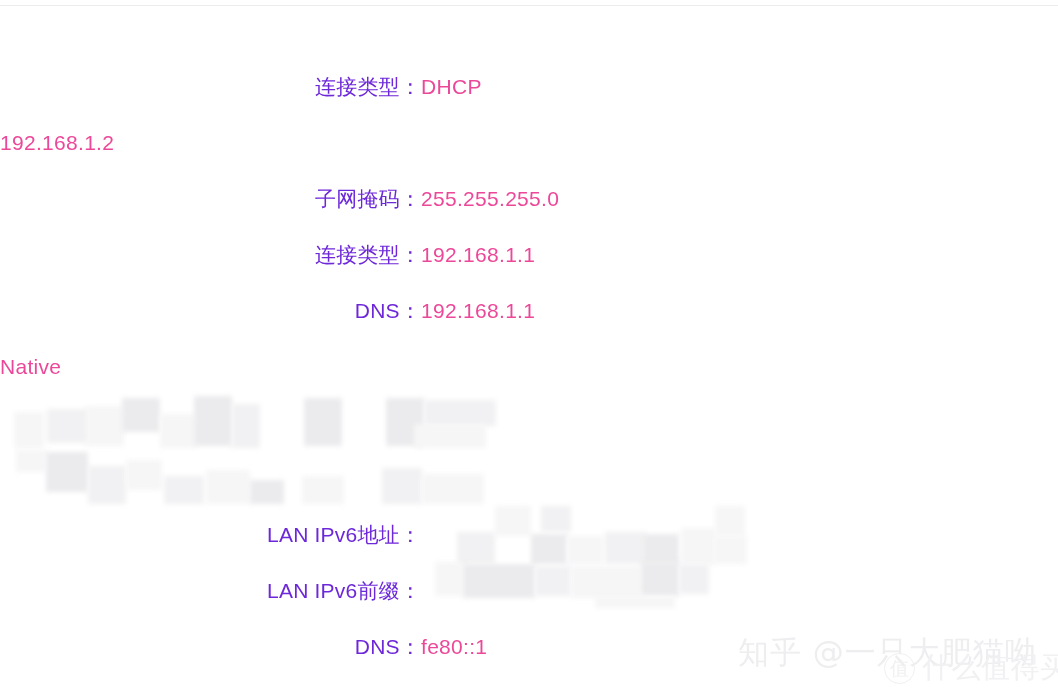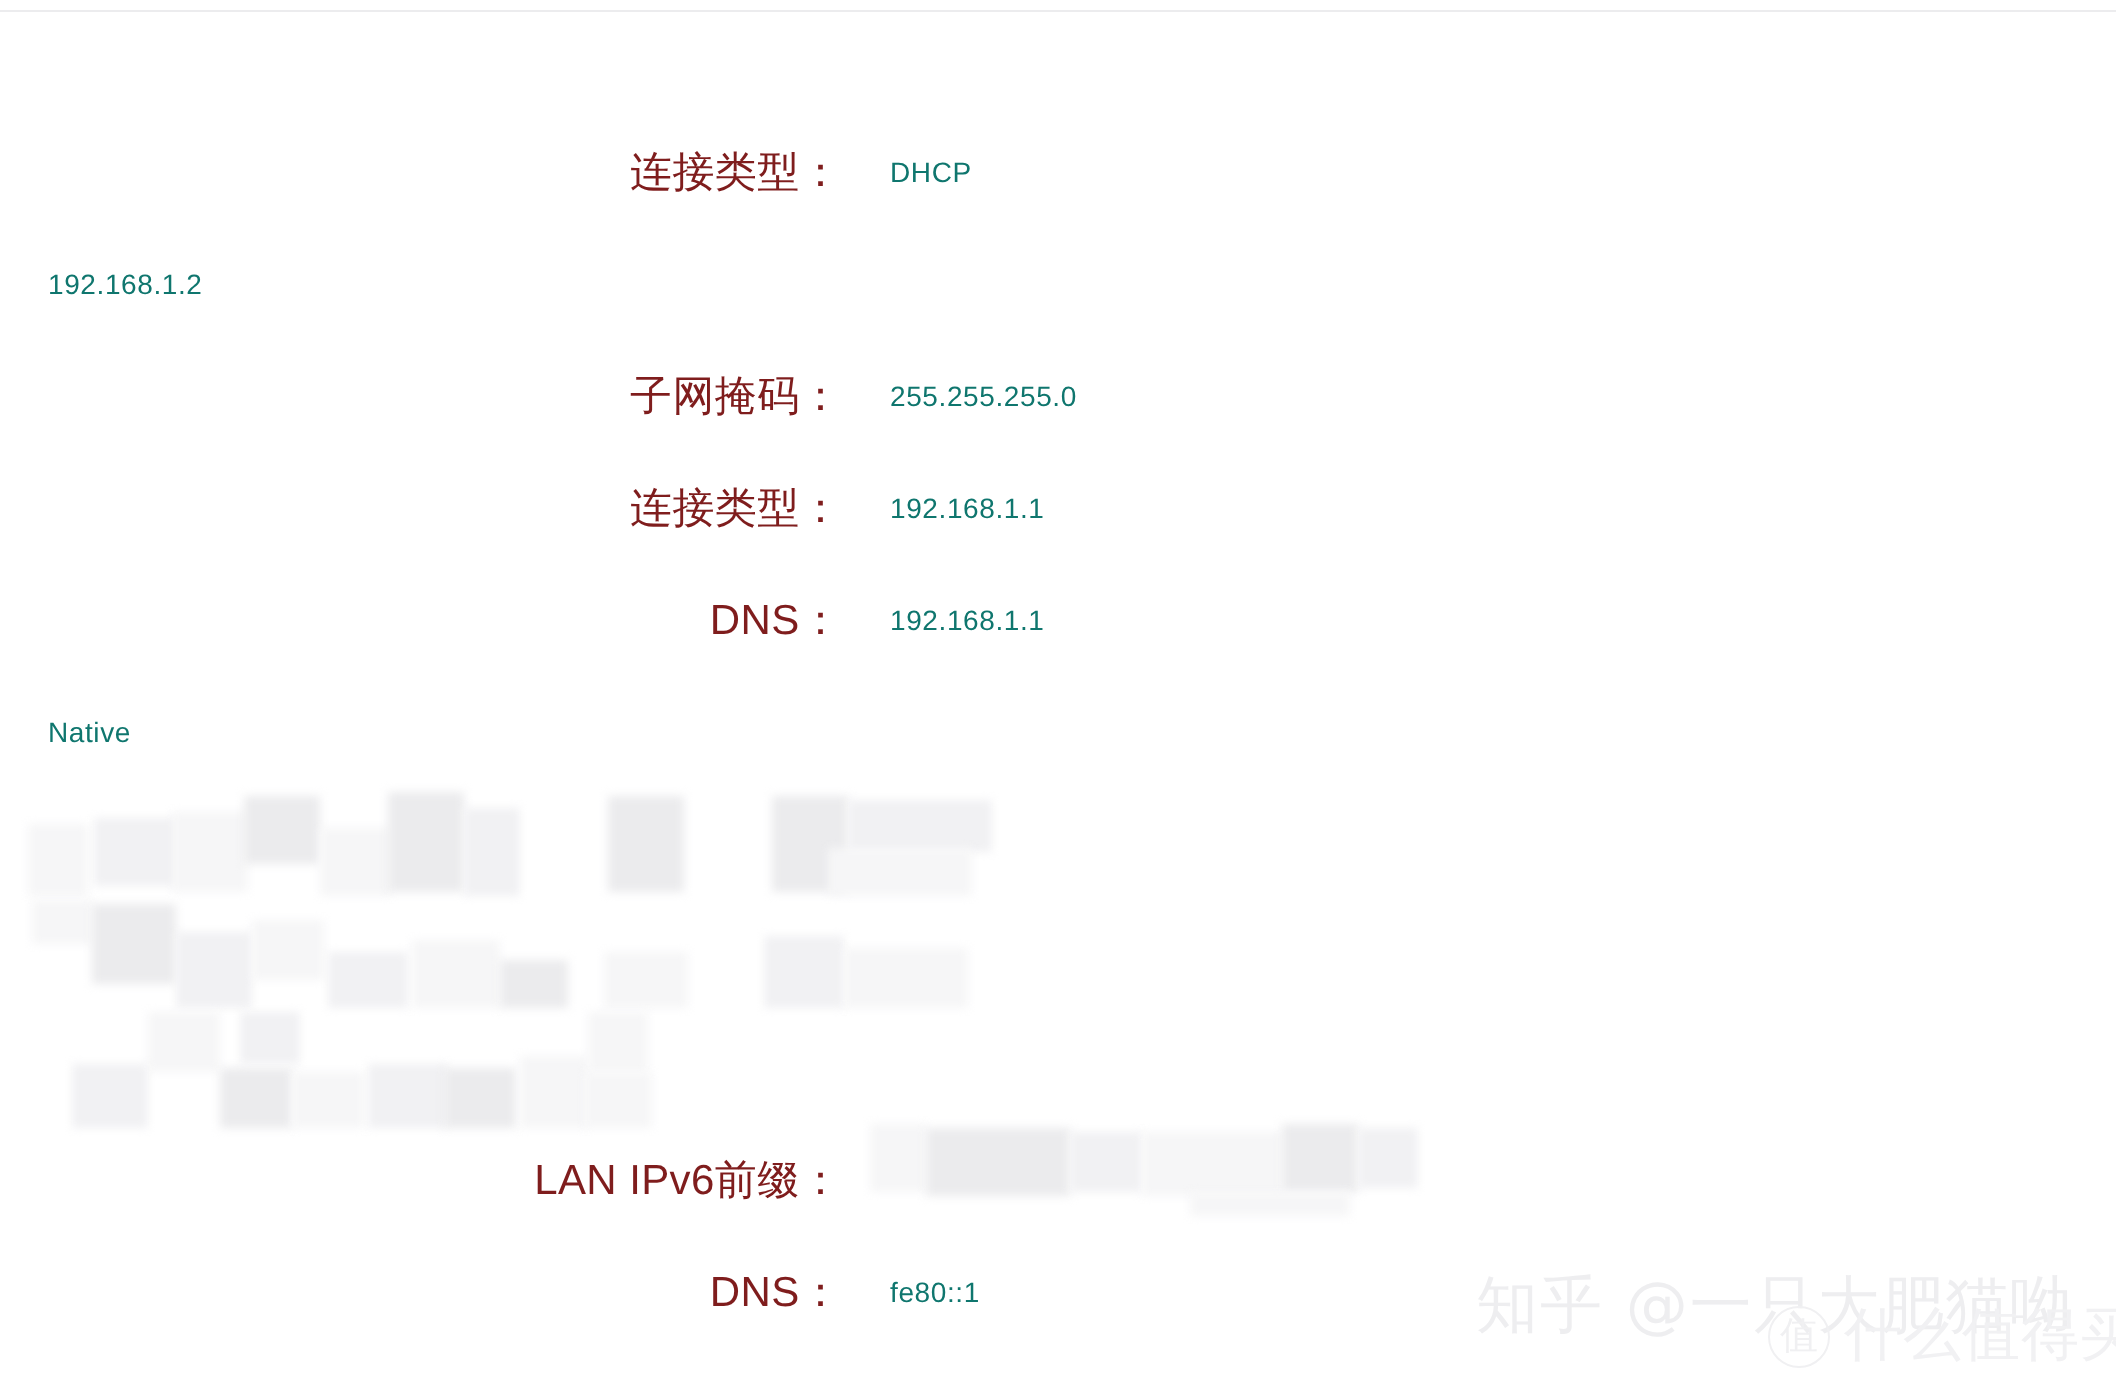--- a/index.html
+++ b/index.html
@@ -45,30 +45,29 @@
     position: relative;
     height: 56px;
     display: flex;
     align-items: center;
   }
 
   .row-label {
     width: 421px;
     text-align: right;
     font-size: 21px;
-    color: #7f1d1d;
+    color: #6d28d9;
     letter-spacing: 0.2px;
     white-space: nowrap;
     line-height: 1;
   }
 
   .row-value {
-    margin-left: 24px;
-    font-size: 14px;
-    color: #0f766e;
+    font-size: 21px;
+    color: #ec4899;
     letter-spacing: 0.3px;
     white-space: nowrap;
     line-height: 1;
   }
 
   
   .row-mosaic {
     margin-left: 14px;
     position: relative;
     width: 470px;
@@ -188,20 +187,21 @@
         <span class="mblock" style="left:150px;top:26px; width:40px; height:28px;"></span>
         <span class="mblock lt" style="left:192px;top:20px; width:44px; height:34px;"></span>
         <span class="mblock dk" style="left:236px;top:30px; width:34px; height:24px;"></span>
         <span class="mblock lt" style="left:288px;top:26px; width:42px; height:28px;"></span>
         <span class="mblock" style="left:368px;top:18px; width:40px; height:36px;"></span>
         <span class="mblock lt" style="left:408px;top:24px; width:62px; height:30px;"></span>
       </div>
     </div>
 
     <div class="info-row">
+      <div class="row-label">LAN IPv6地址：</div>
       <div class="row-mosaic">
         <span class="mblock lt" style="left:60px; top:0px;  width:36px; height:30px;"></span>
         <span class="mblock" style="left:22px; top:26px; width:38px; height:32px;"></span>
         <span class="mblock dk" style="left:96px; top:28px; width:36px; height:30px;"></span>
         <span class="mblock lt" style="left:132px;top:30px; width:36px; height:28px;"></span>
         <span class="mblock" style="left:170px;top:26px; width:40px; height:32px;"></span>
         <span class="mblock dk" style="left:208px;top:28px; width:36px; height:30px;"></span>
         <span class="mblock lt" style="left:246px;top:22px; width:34px; height:36px;"></span>
         <span class="mblock" style="left:106px;top:0px;  width:30px; height:26px;"></span>
         <span class="mblock lt" style="left:280px;top:0px;  width:30px; height:30px;"></span>

